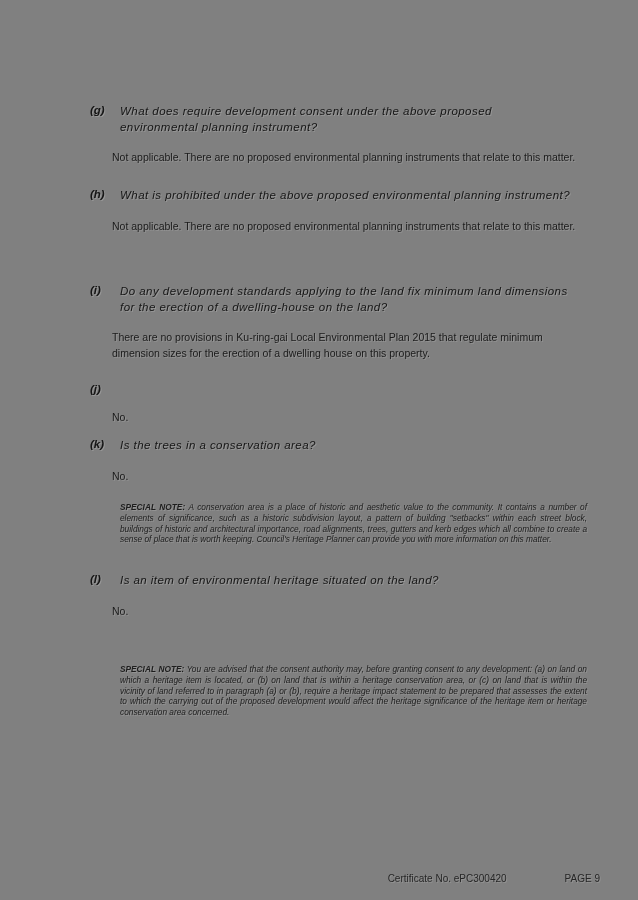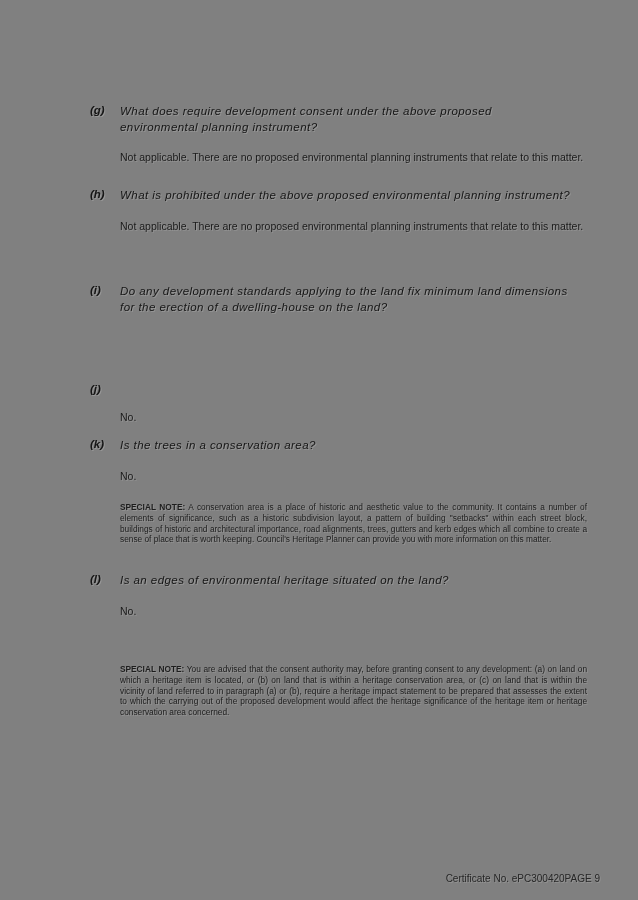--- a/index.html
+++ b/index.html
@@ -34,47 +34,49 @@
   .qtext {
     font-weight: normal;
     font-style: italic;
     font-size: 11.5px;
     line-height: 1.35;
     letter-spacing: 0.45px;
     max-width: 452px;
     text-shadow: 1px 1px 0 rgba(255,255,255,0.18);
   }
   .answer {
-    margin-left: 30px;
+    margin-left: 22px;
     margin-top: 15px;
     font-size: 10.5px;
     line-height: 1.5;
     max-width: 468px;
     color: #1b1b1b;
     text-shadow: 1px 1px 0 rgba(255,255,255,0.15);
   }
   .note {
     position: absolute;
     left: 120px;
     width: 467px;
     font-size: 8.3px;
+    font-style: italic;
     line-height: 1.3;
     text-align: justify;
     color: #1d1d1d;
     text-shadow: 1px 1px 0 rgba(255,255,255,0.15);
   }
   .note-label { font-weight: bold; }
   .footer {
     position: absolute;
     top: 873px;
     left: 0;
     width: 600px;
     display: flex;
     justify-content: flex-end;
     align-items: flex-end;
+    gap: 58px;
     font-size: 10px;
     color: #262626;
     text-shadow: 1px 1px 0 rgba(255,255,255,0.15);
   }
 </style>
 </head>
 <body>
 
 <div class="page">
 
@@ -92,20 +94,21 @@
       <span class="qtext">What is prohibited under the above proposed environmental planning instrument?</span>
     </div>
     <div class="answer">Not applicable. There are no proposed environmental planning instruments that relate to this matter.</div>
   </div>
 
   <div class="section" style="top:284px">
     <div class="qrow">
       <span class="qid">(i)</span>
       <span class="qtext">Do any development standards applying to the land fix minimum land dimensions for the erection of a dwelling-house on the land?</span>
     </div>
+    <div class="answer">There are no provisions in Ku-ring-gai Local Environmental Plan 2015 that regulate minimum dimension sizes for the erection of a dwelling house on this property.</div>
   </div>
 
   <div class="section" style="top:383px">
     <div class="qrow">
       <span class="qid">(j)</span>
     </div>
     <div class="answer">No.</div>
   </div>
 
   <div class="section" style="top:438px">
@@ -117,21 +120,21 @@
   </div>
 
   <div class="note" style="top:502px">
     <span class="note-label">SPECIAL NOTE:</span>
     <span>A conservation area is a place of historic and aesthetic value to the community. It contains a number of elements of significance, such as a historic subdivision layout, a pattern of building "setbacks" within each street block, buildings of historic and architectural importance, road alignments, trees, gutters and kerb edges which all combine to create a sense of place that is worth keeping. Council's Heritage Planner can provide you with more information on this matter.</span>
   </div>
 
   <div class="section" style="top:573px">
     <div class="qrow">
       <span class="qid">(l)</span>
-      <span class="qtext">Is an edges of environmental heritage situated on the land?</span>
+      <span class="qtext">Is an item of environmental heritage situated on the land?</span>
     </div>
     <div class="answer">No.</div>
   </div>
 
   <div class="note" style="top:664px">
     <span class="note-label">SPECIAL NOTE:</span>
     <span>You are advised that the consent authority may, before granting consent to any development: (a) on land on which a heritage item is located, or (b) on land that is within a heritage conservation area, or (c) on land that is within the vicinity of land referred to in paragraph (a) or (b), require a heritage impact statement to be prepared that assesses the extent to which the carrying out of the proposed development would affect the heritage significance of the heritage item or heritage conservation area concerned.</span>
   </div>
 
   <div class="footer">

